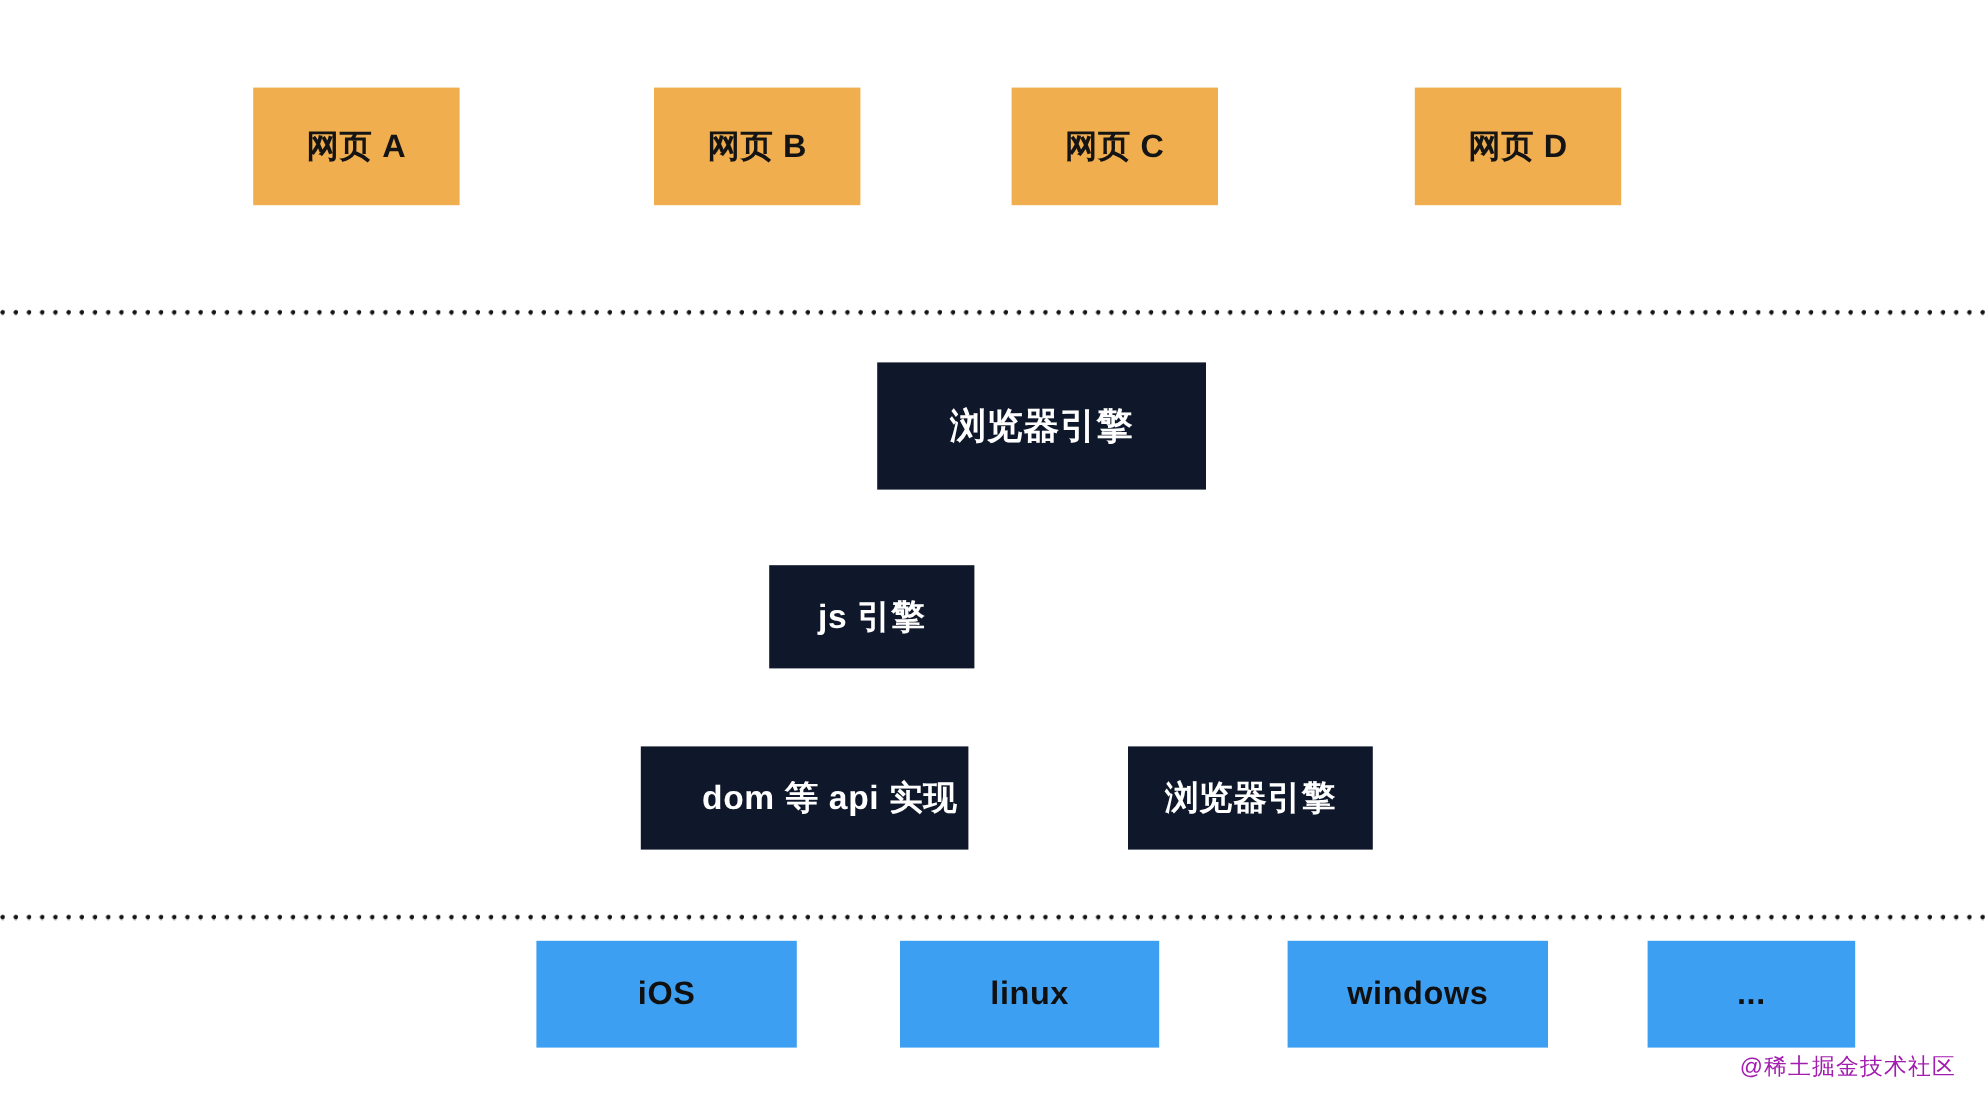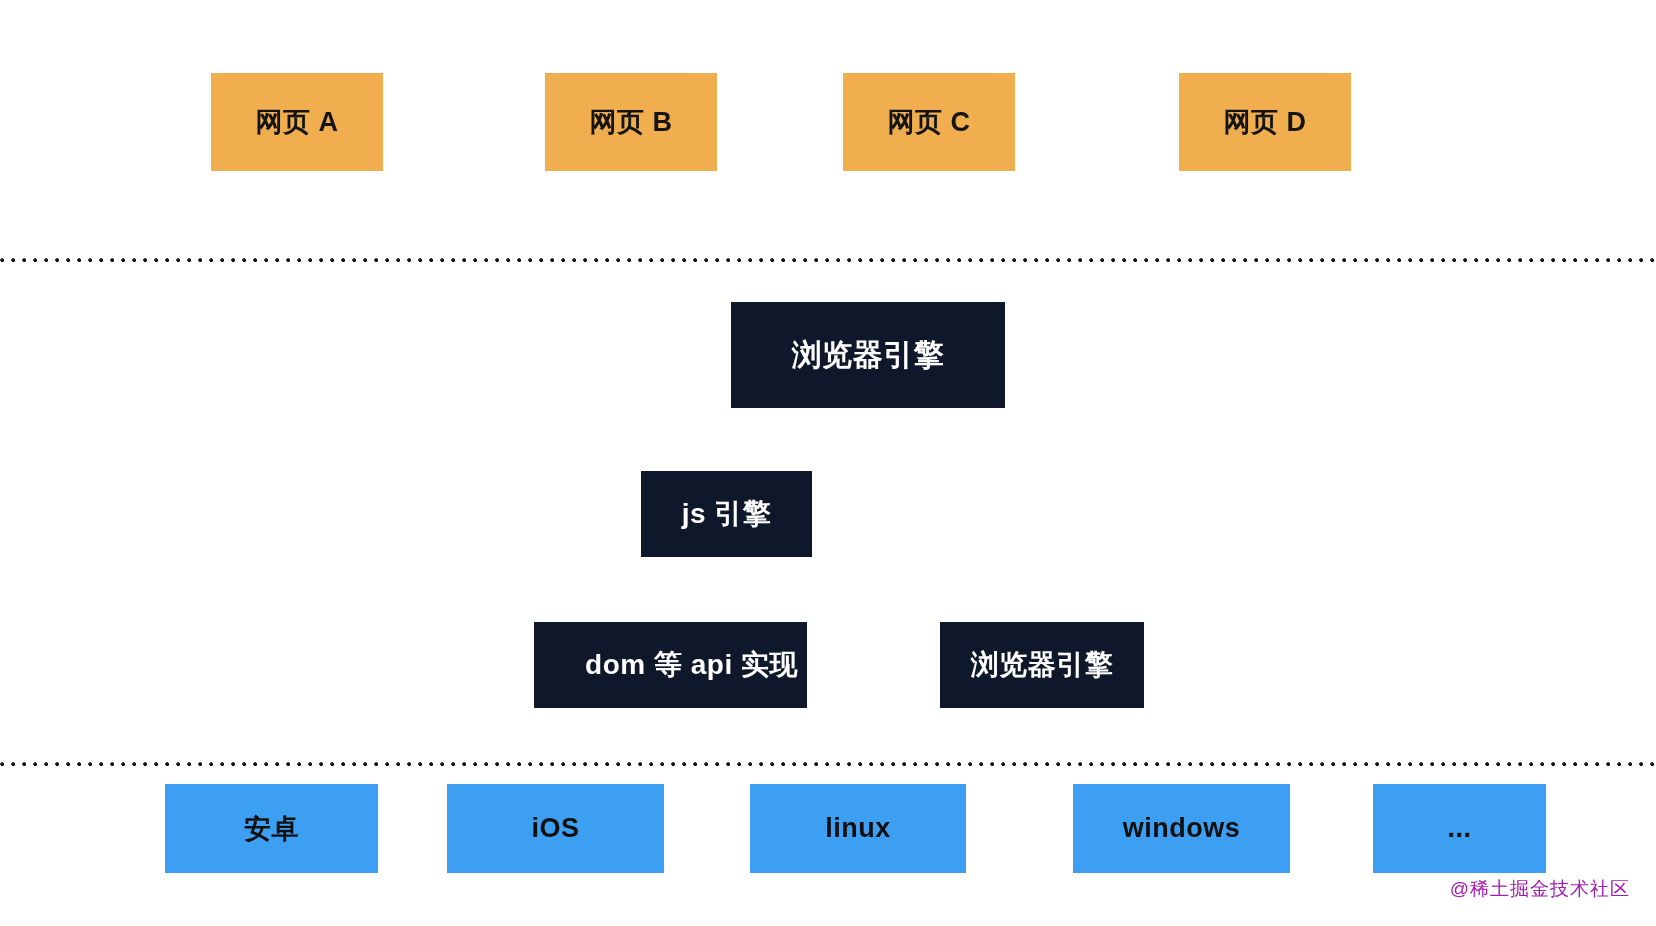--- a/index.html
+++ b/index.html
@@ -78,21 +78,20 @@
 
   <div class="box engine-box" style="left:731px; top:302px; width:274px; height:106px; font-size:30px;">浏览器引擎</div>
 
   <div class="box engine-box" style="left:641px; top:471px; width:171px; height:86px;">js 引擎</div>
 
   <div class="box engine-box" style="left:534px; top:622px; width:273px; height:86px;padding-left:42px;">dom 等 api 实现</div>
   <div class="box engine-box" style="left:940px; top:622px; width:204px; height:86px;">浏览器引擎</div>
 
   <div class="dashed-sep" style="top:762px;"></div>
 
-  <div class="box os-box" style="left:165px; width:213px;">安卓</div>
   <div class="box os-box" style="left:447px; width:217px;">iOS</div>
   <div class="box os-box" style="left:750px; width:216px;">linux</div>
   <div class="box os-box" style="left:1073px; width:217px;">windows</div>
   <div class="box os-box" style="left:1373px; width:173px;">...</div>
 
   <div class="watermark">@稀土掘金技术社区</div>
 
 </div>
 
 </body></html>

